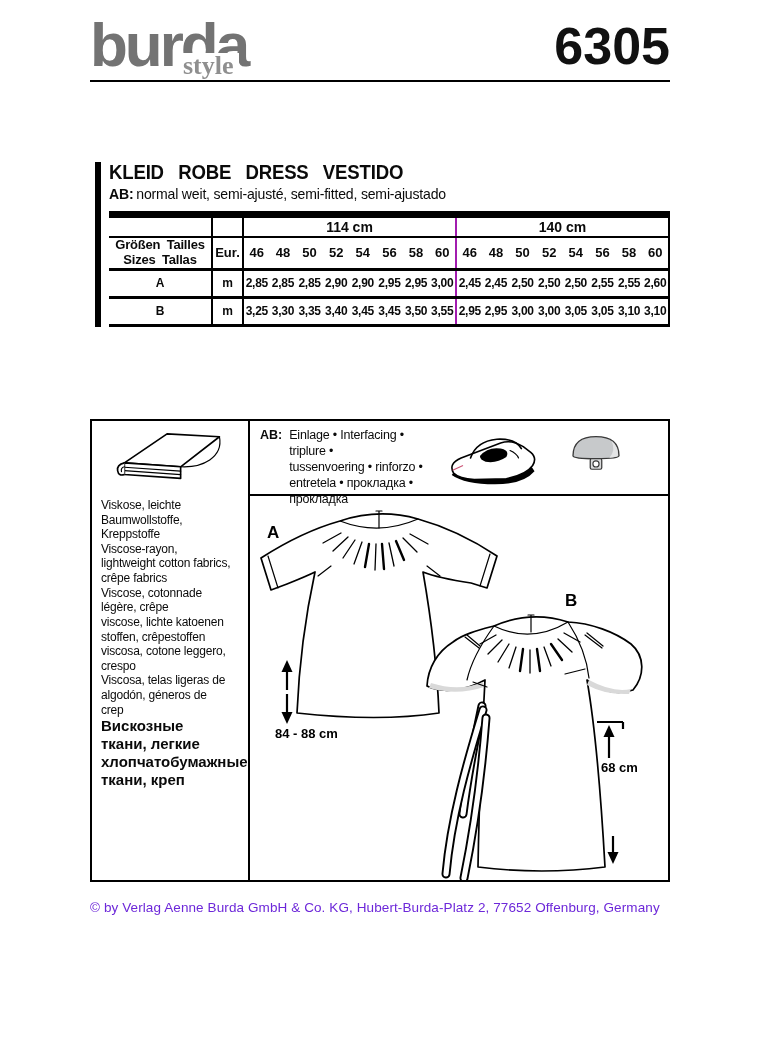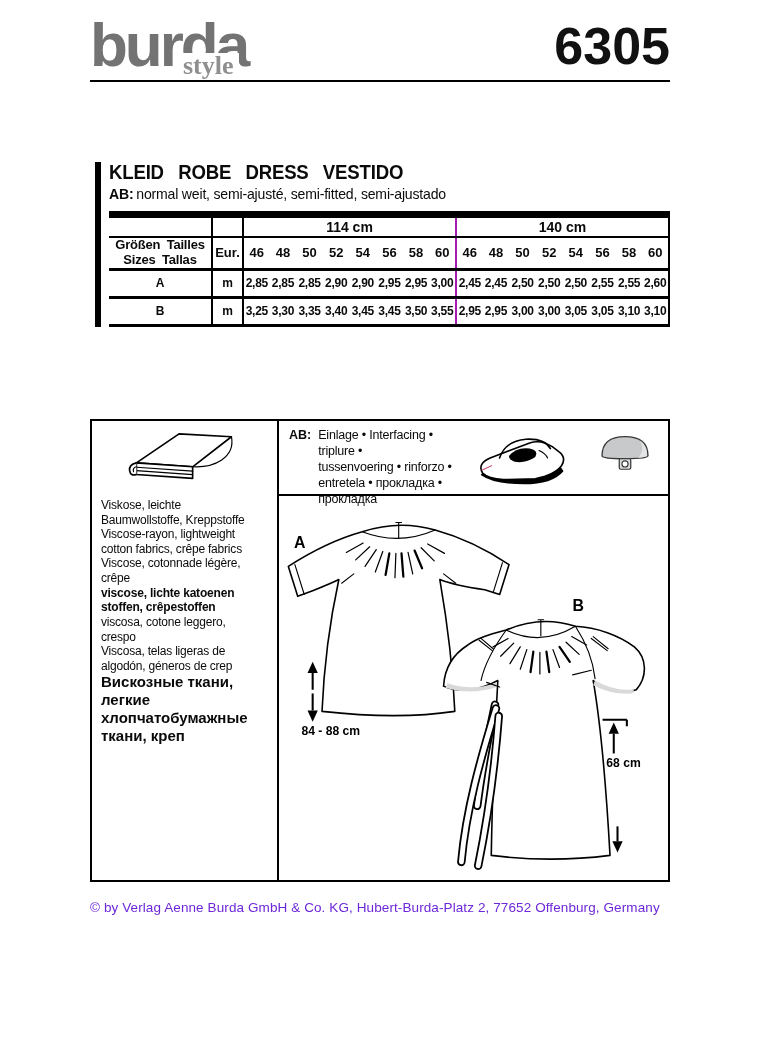--- a/index.html
+++ b/index.html
@@ -37,26 +37,26 @@
   tr.r-view td{height:25px;font-size:12px;letter-spacing:-0.3px;}
   tr.r-view-a td{border-bottom:3px solid #000;}
   td.v1{border-right:2px solid #000;} td.g8{border-right:2px solid #a21caf;}
   td.lab{text-align:left;padding-left:6px;font-size:12.5px;line-height:1.15;letter-spacing:-0.2px;
          word-spacing:3px;}
   td.viewlab{text-align:left;padding-left:6px;font-size:13px;}
 
   
   .lower{box-sizing:border-box;margin-top:92px;width:580px;height:463px;border:2.5px solid #000;
          display:flex;}
-  .fabrics{box-sizing:border-box;width:187px;border-right:2.5px solid #000;padding:5px 16px 6px 9px;
+  .fabrics{box-sizing:border-box;width:158px;border-right:2.5px solid #000;padding:5px 16px 6px 9px;
            font-size:12px;line-height:1.22;letter-spacing:-0.2px;}
   .fabrics .bolt{display:block;margin:2px auto 6px auto;}
   .fabrics p{margin:0;}
   .fab-de{margin-top:2px;} .fab-en{margin-top:14px;} .fab-fr{margin-top:16px;}
-  .fab-nl{margin-top:30px;font-weight:bold;} .fab-it{margin-top:20px;} .fab-es{margin-top:26px;}
+  .fab-nl{margin-top:30px;} .fab-it{margin-top:20px;} .fab-es{margin-top:26px;}
   .fab-sv{margin-top:18px;}
   .fab-ru{margin-top:12px;font-weight:bold;font-size:15px;line-height:1.2;letter-spacing:0;}
 
   .right-col{flex:1;display:flex;flex-direction:column;min-width:0;}
   .interfacing{box-sizing:border-box;height:75px;border-bottom:2.5px solid #000;display:flex;
                padding:6px 6px 0 10px;font-size:12.5px;line-height:1.28;}
   .ab-label{font-weight:bold;margin-right:7px;white-space:nowrap;}
   .int-lines{width:152px;letter-spacing:-0.2px;}
   .iron-wrap{margin-left:4px;align-self:flex-end;}
   .button-wrap{margin-left:24px;margin-top:2px;}

